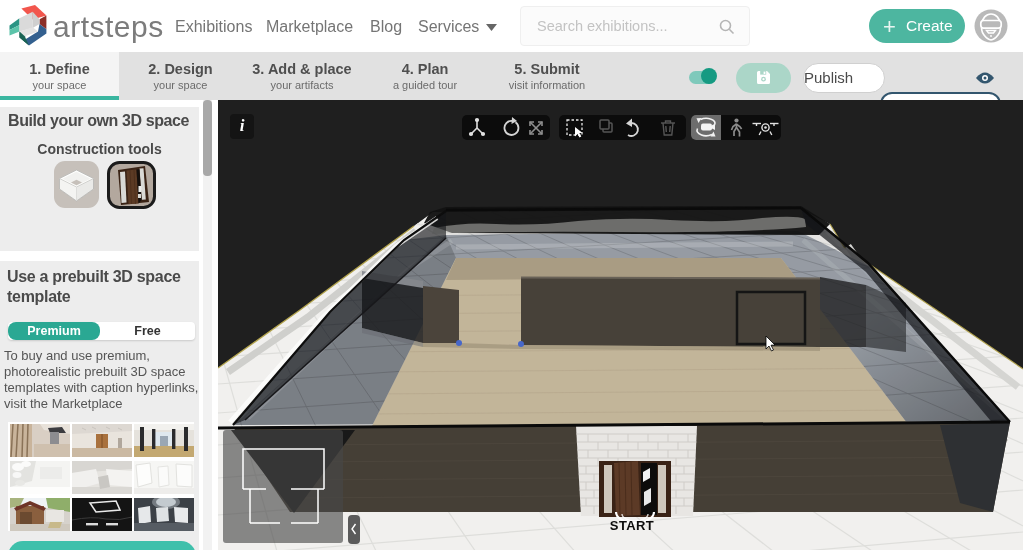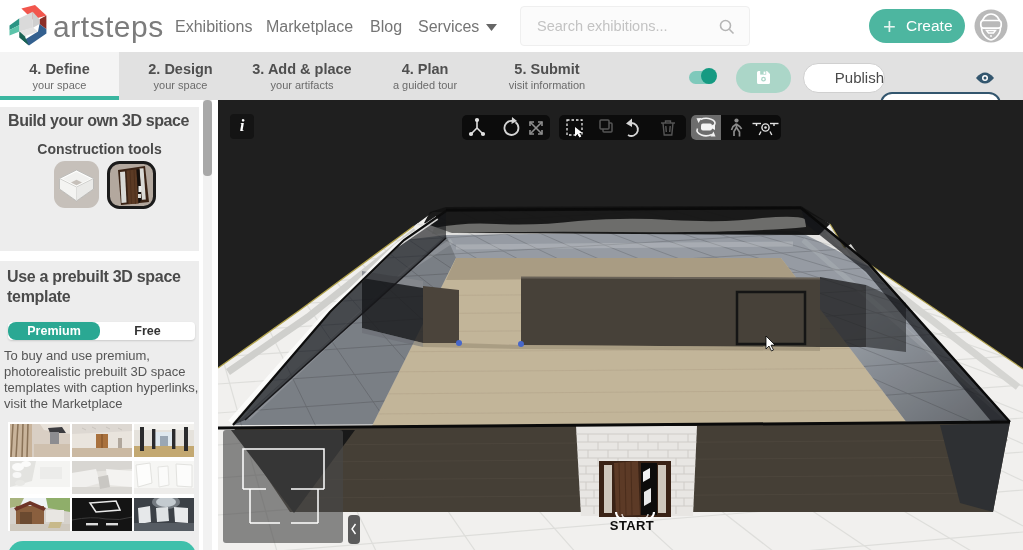--- a/index.html
+++ b/index.html
@@ -14,21 +14,21 @@
   #createbtn { position:absolute; left:869px; top:9px; width:96px; height:34px; background:#4db6a0; border-radius:17px; color:#fff; }
   #createbtn .plus { position:absolute; left:14px; top:5px; font-size:22px; font-weight:300; color:#e8f5f1; }
   #createbtn .lbl { position:absolute; left:37px; top:8px; font-size:15.5px; color:#fff; }
   
   #stepbar { position:absolute; left:0; top:52px; width:1023px; height:48px; background:#e1e1e1; }
   .step { position:absolute; top:0; height:48px; text-align:center; }
   .step .t1 { font-size:14.5px; font-weight:bold; color:#4f4f4f; margin-top:9px; }
   .step .t2 { font-size:11px; color:#6b6b6b; margin-top:2px; }
   .step.active { background:#f4f4f4; border-bottom:4px solid #3ab6a0; }
   
-  .pill { position:absolute; border-radius:16px; text-align:right; }
+  .pill { position:absolute; border-radius:16px; text-align:left; }
   
   #sidebar { position:absolute; left:0; top:100px; width:218px; height:450px; background:#fff; }
   .panel { position:absolute; left:0; width:199px; background:#ededed; }
   
   #viewport { position:absolute; left:218px; top:100px; width:805px; height:450px; background:#1f1f1f; }
 </style>
 </head>
 <body>
 
 <div id="topbar">
@@ -68,21 +68,21 @@
     <path d="M8,15 a9,10 0 0 1 18,0" fill="none" stroke="#fff" stroke-width="1.7"></path>
     <path d="M8,15 q-1.5,7 2,11 q3.5,4.5 7,5 q3.5,-0.5 7,-5 q3.5,-4 2,-11" fill="none" stroke="#fff" stroke-width="1.7"></path>
     <rect x="6.8" y="11.5" width="20.4" height="7.6" rx="2.8" fill="#b9b9b9" stroke="#fff" stroke-width="1.7"></rect>
     <path d="M12.5,21.5 h9 l-2,2.5 h-5 z" fill="none" stroke="#fff" stroke-width="1.4"></path>
     <circle cx="17" cy="27" r="0.9" fill="#fff"></circle>
   </svg>
 </div>
 
 <div id="stepbar">
   <div class="step active" style="left:0;width:119px">
-      <div class="t1">4. Define</div>
+      <div class="t1">1. Define</div>
       <div class="t2">your space</div>
     </div>
   <div class="step" style="left:119px;width:123px">
       <div class="t1">2. Design</div>
       <div class="t2">your space</div>
     </div>
   <div class="step" style="left:242px;width:120px">
       <div class="t1">3. Add &amp; place</div>
       <div class="t2">your artifacts</div>
     </div>

